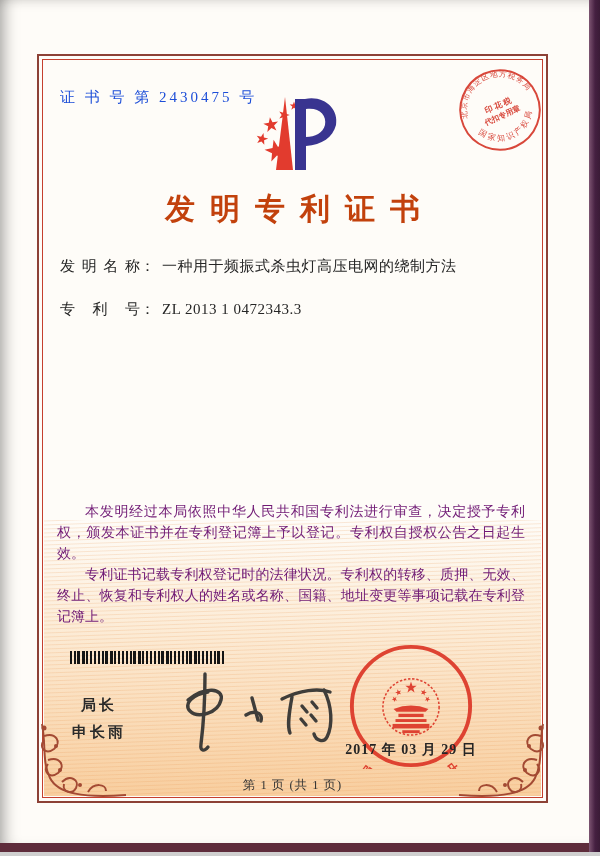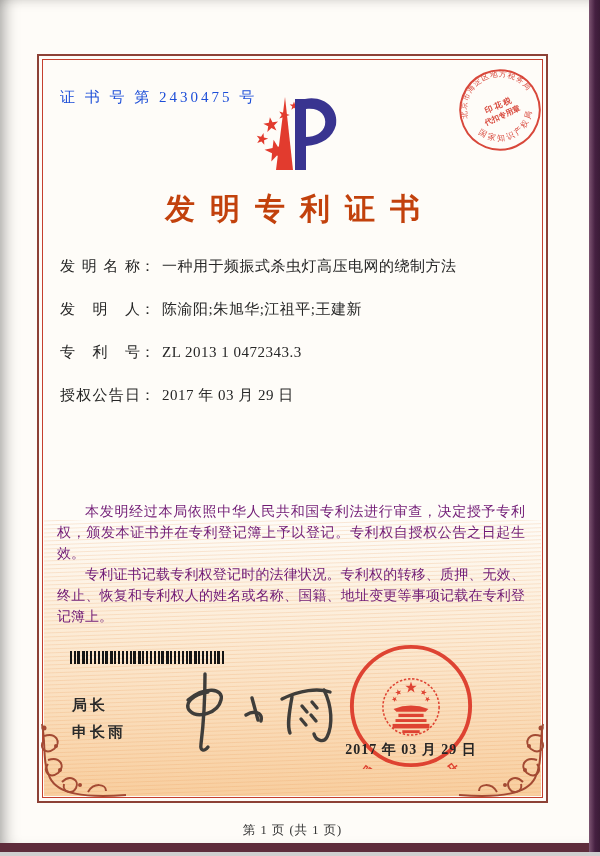--- a/index.html
+++ b/index.html
@@ -36,26 +36,26 @@
   .f-value{letter-spacing:.5px;}
   .body-text{position:absolute;left:57px;top:501px;width:468px;z-index:3;
              font-size:14px;line-height:21px;color:#701a75;text-align:justify;}
   .body-text p{margin:0;text-indent:2em;}
   .barcode{position:absolute;left:70px;top:651px;width:154px;height:13px;z-index:3;
     background-image:
       repeating-linear-gradient(90deg,#141414 0 2px,rgba(0,0,0,0) 2px 4px),
       repeating-linear-gradient(90deg,#141414 0 1px,rgba(0,0,0,0) 1px 7px);}
   .signer{position:absolute;left:72px;top:696px;z-index:3;color:#2b2b2b;
           font-family:"Liberation Sans",sans-serif;font-weight:700;font-size:15px;letter-spacing:3px;}
-  .signer div{margin-bottom:8px;}
+  .signer div{margin-bottom:8px;text-align:center;}
   .signature{position:absolute;left:160px;top:668px;width:190px;height:88px;z-index:3;}
   .seal-main{position:absolute;left:348px;top:643px;width:126px;height:126px;z-index:2;opacity:.94;}
   .seal-date{position:absolute;left:340px;top:741px;width:142px;text-align:center;z-index:4;
              font-size:14px;color:#252525;letter-spacing:1px;font-weight:600;}
-  .footer{position:absolute;left:44px;top:822px;width:497px;text-align:center;z-index:3;
+  .footer{position:absolute;left:44px;top:777px;width:497px;text-align:center;z-index:3;
           font-size:12.5px;color:#333;letter-spacing:1px;}
   .seal-tax{position:absolute;left:458px;top:68px;width:84px;height:84px;z-index:3;
             transform:rotate(-24deg);opacity:.92;}
   .orn{position:absolute;width:92px;height:80px;z-index:3;}
   .orn-left{left:36px;top:722px;}
   .orn-right{left:457px;top:722px;transform:scaleX(-1);}
 </style>
 </head>
 <body>
 
@@ -86,27 +86,21 @@
     <path d="M52,5 L52,76 L63,76 L63,52 C79,51 90,43 93,31 C96,15 81,1 62,5 Z M63,15 C76,13 84,21 82,31 C80,39 72,43 63,43 Z" fill="#393490" fill-rule="evenodd"></path>
   </svg>
 
   <div class="title">发明专利证书</div>
 
   <div class="fields">
     <div class="field-row">
       <span class="f-label">发明名称</span><span class="f-colon">：</span><span class="f-value">一种用于频振式杀虫灯高压电网的绕制方法</span>
     </div>
     <div class="field-row">
-      <span class="f-label">发明人</span><span class="f-colon">：</span><span class="f-value">陈渝阳;朱旭华;江祖平;王建新</span>
-    </div>
-    <div class="field-row">
       <span class="f-label">专利号</span><span class="f-colon">：</span><span class="f-value">ZL 2013 1 0472343.3</span>
-    </div>
-    <div class="field-row">
-      <span class="f-label">授权公告日</span><span class="f-colon">：</span><span class="f-value">2017 年 03 月 29 日</span>
     </div>
   </div>
 
   <div class="body-text">
     <p>本发明经过本局依照中华人民共和国专利法进行审查，决定授予专利权，颁发本证书并在专利登记簿上予以登记。专利权自授权公告之日起生效。</p>
     <p>专利证书记载专利权登记时的法律状况。专利权的转移、质押、无效、终止、恢复和专利权人的姓名或名称、国籍、地址变更等事项记载在专利登记簿上。</p>
   </div>
 
   <div class="barcode"></div>
 

